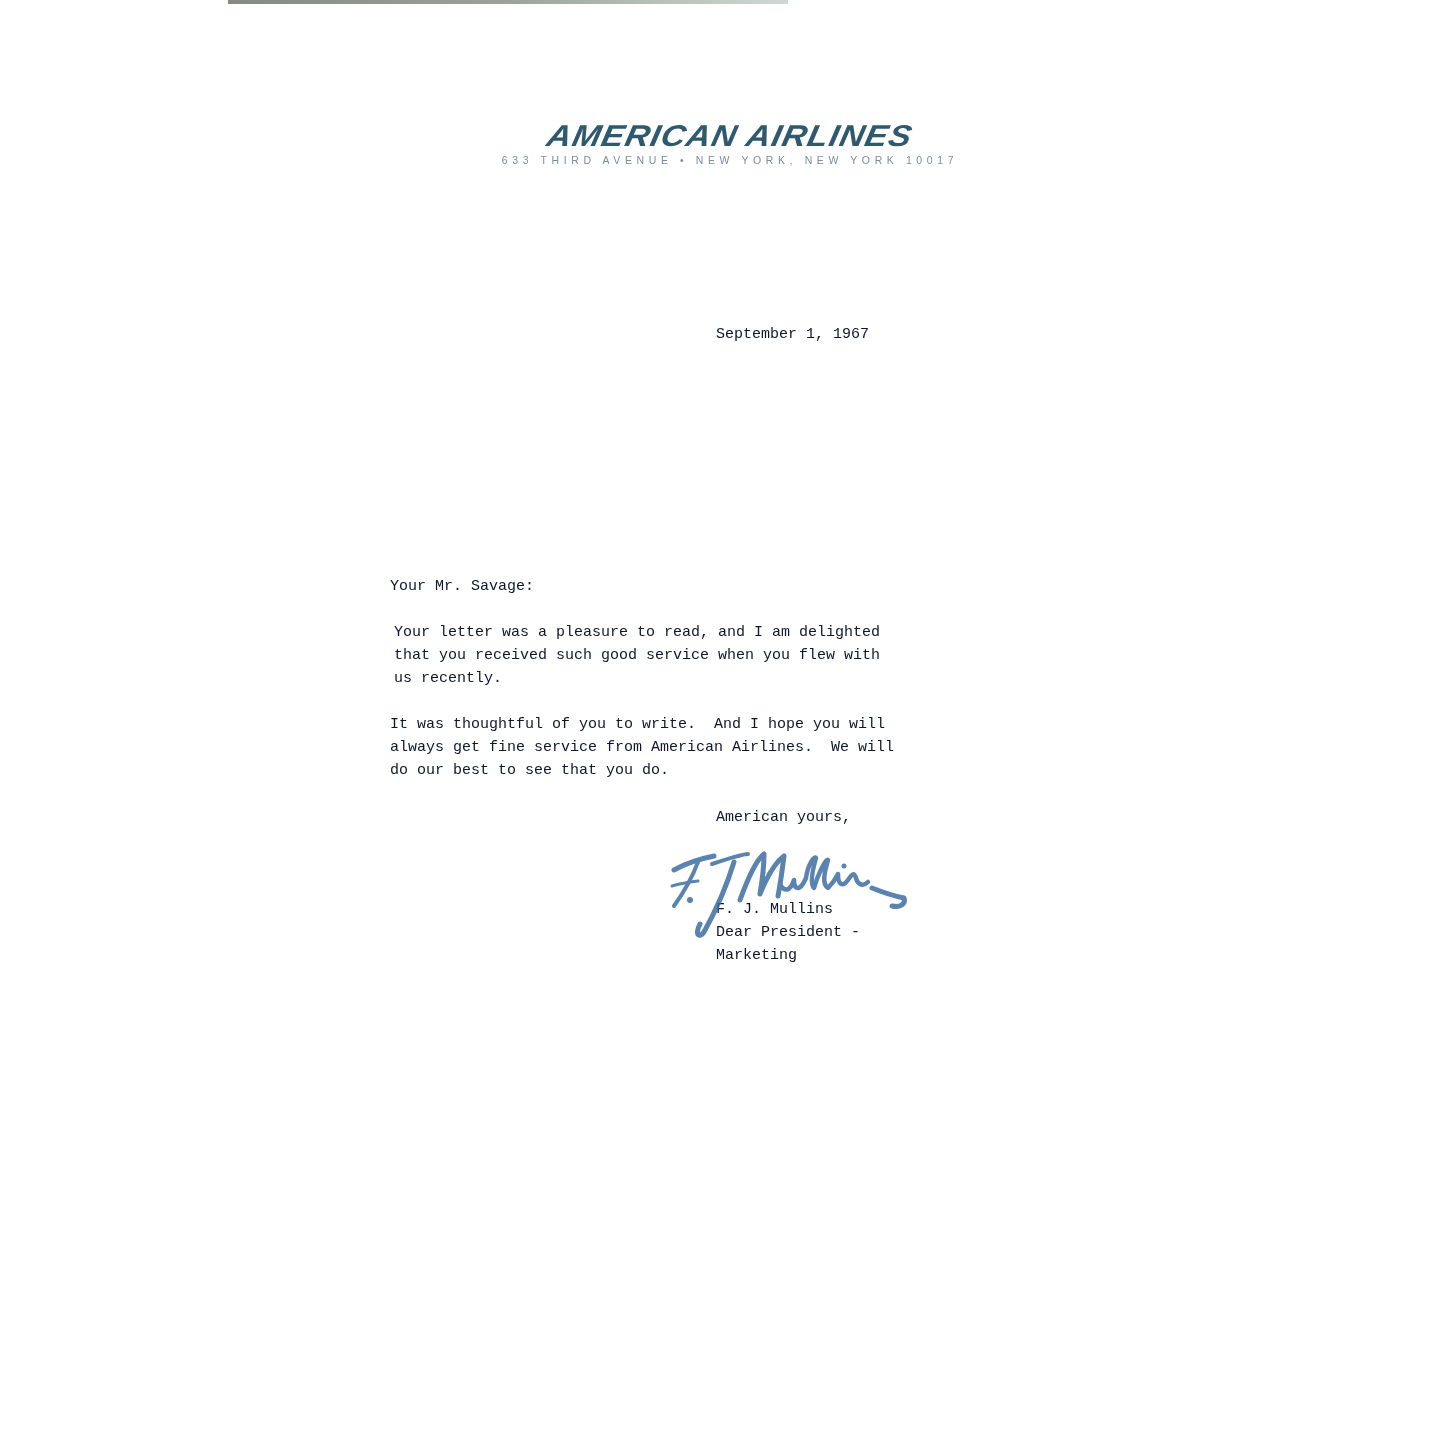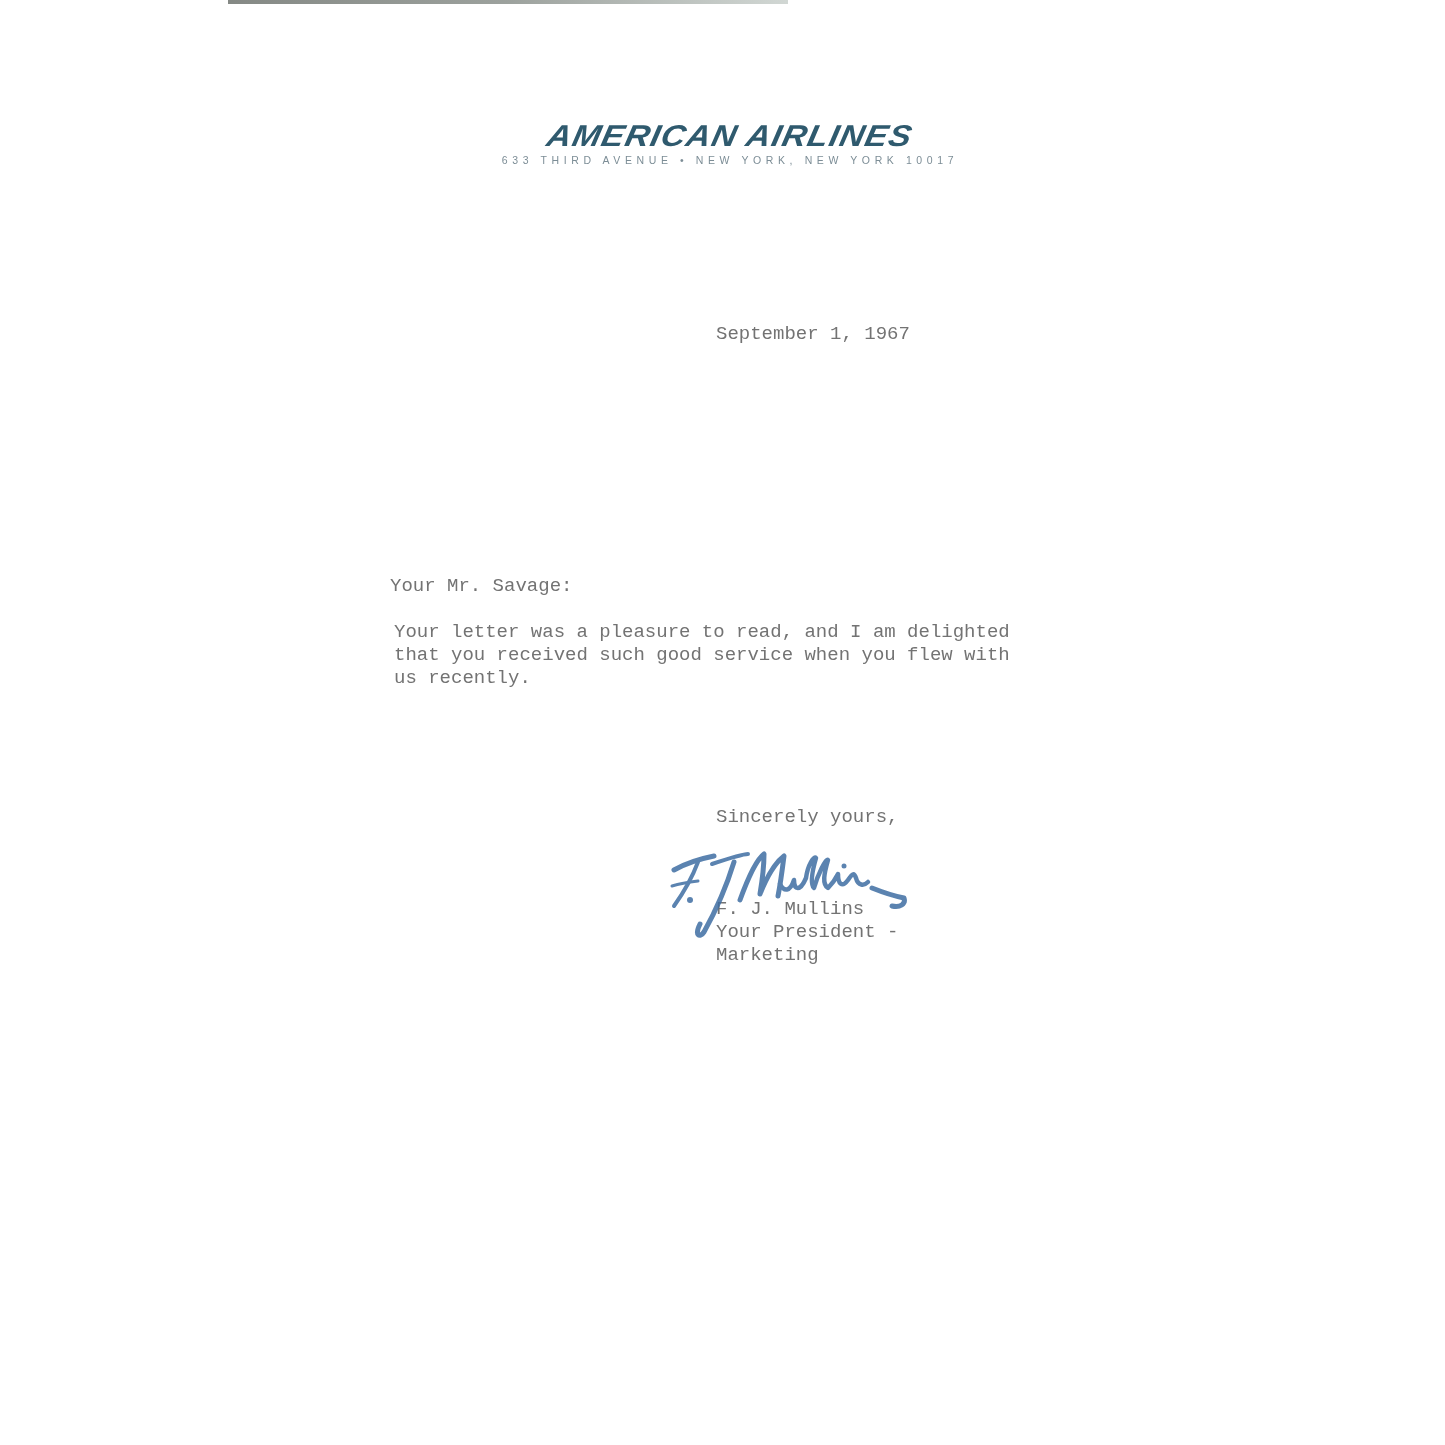--- a/index.html
+++ b/index.html
@@ -47,22 +47,22 @@
       font-family: "Liberation Sans", sans-serif;
       font-size: 10.5px;
       letter-spacing: 4.6px;
       color: #7c8d96;
       margin-top: 0px;
       white-space: nowrap;
       text-align: center;
     }
     .typed {
       font-family: "Liberation Mono", monospace;
-      font-size: 19px;
-      color: #737373;
+      font-size: 15px;
+      color: #0f172a;
       line-height: 23px;
       white-space: pre;
       position: absolute;
     }
     .date { left: 716px; top: 323px; }
     .salutation { left: 390px; top: 575px; }
     .para1 { left: 394px; top: 621px; }
     .para2 { left: 390px; top: 713px; }
     .closing { left: 716px; top: 806px; }
     .sig-block { left: 716px; top: 898px; }
@@ -85,25 +85,28 @@
   </div>
 
   <div class="typed date">September 1, 1967</div>
 
   <div class="typed salutation">Your Mr. Savage:</div>
 
   <div class="typed para1">Your letter was a pleasure to read, and I am delighted
 that you received such good service when you flew with
 us recently.</div>
 
+  <div class="typed para2">It was thoughtful of you to write.  And I hope you will
+always get fine service from American Airlines.  We will
+do our best to see that you do.</div>
 
-  <div class="typed closing">Sincerely yours,</div>
+  <div class="typed closing">American yours,</div>
 
   <div class="typed sig-block">F. J. Mullins
-Your President -
+Dear President -
 Marketing</div>
 
   <svg class="signature" viewBox="0 0 245 90">
     <g fill="none" stroke="#3f6ea3" stroke-linecap="round" stroke-linejoin="round" opacity="0.85">
 
       <path d="M6 22 C 20 14, 36 10, 46 8" stroke-width="5"></path>
       <path d="M30 14 C 24 30, 16 44, 6 58" stroke-width="4"></path>
       <path d="M4 38 C 14 35, 22 34, 30 33" stroke-width="3"></path>
       <circle cx="22" cy="52" r="3" fill="#3f6ea3" stroke="none"></circle>
 

